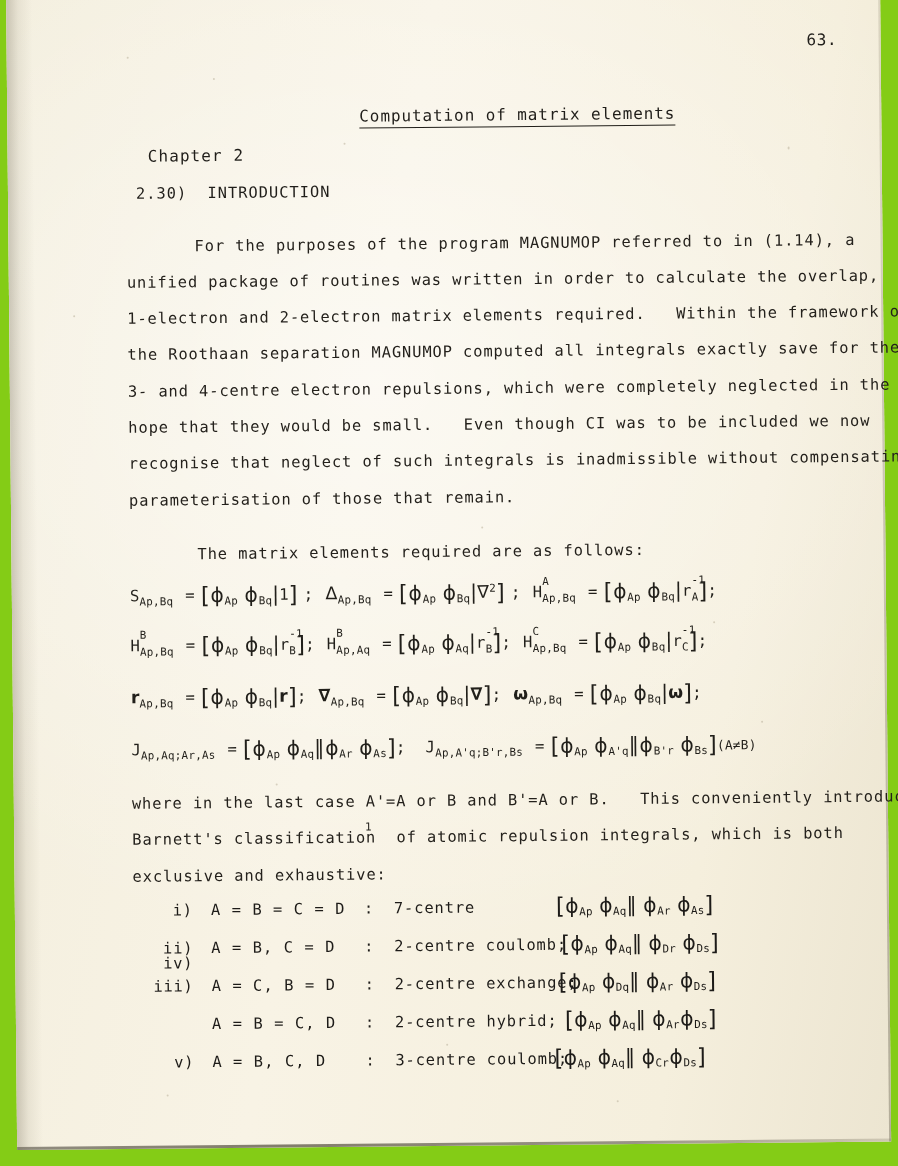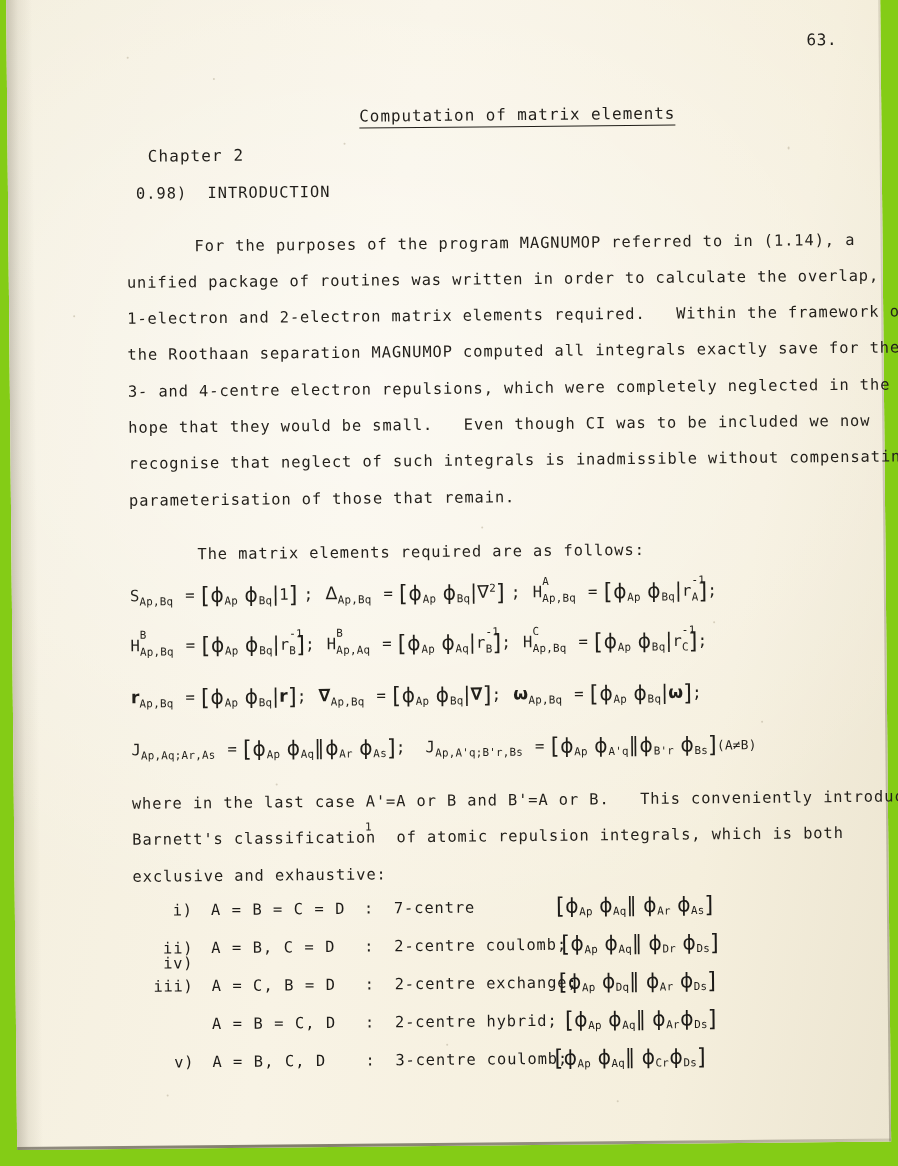--- a/index.html
+++ b/index.html
@@ -231,21 +231,21 @@
     <div id="edge-bottom"></div>
     <div id="edge-right"></div>
 
     <div id="content">
 
       <div class="ln" id="pageno">63.</div>
 
       <div class="ln" id="chapter">Chapter 2</div>
       <div class="ln" id="doctitle">Computation of matrix elements</div>
 
-      <div class="ln" id="secnum"><span>0.98)</span><span class="sp3"></span><span>INTRODUCTION</span></div>
+      <div class="ln" id="secnum"><span>2.30)</span><span class="sp3"></span><span>INTRODUCTION</span></div>
 
       <div class="ln body-line" style="left:186px; top:253px;">For the purposes of the program MAGNUMOP referred to in (1.14), a</div>
       <div class="ln body-line" style="left:118px; top:289px;">unified package of routines was written in order to calculate the overlap,</div>
       <div class="ln body-line" style="left:118px; top:325px;">1-electron and 2-electron matrix elements required.   Within the framework of</div>
       <div class="ln body-line" style="left:118px; top:361px;">the Roothaan separation MAGNUMOP computed all integrals exactly save for the</div>
       <div class="ln body-line" style="left:118px; top:398px;">3- and 4-centre electron repulsions, which were completely neglected in the</div>
       <div class="ln body-line" style="left:118px; top:434px;">hope that they would be small.   Even though CI was to be included we now</div>
       <div class="ln body-line" style="left:118px; top:470px;">recognise that neglect of such integrals is inadmissible without compensating</div>
       <div class="ln body-line" style="left:118px; top:507px;">parameterisation of those that remain.</div>
 

